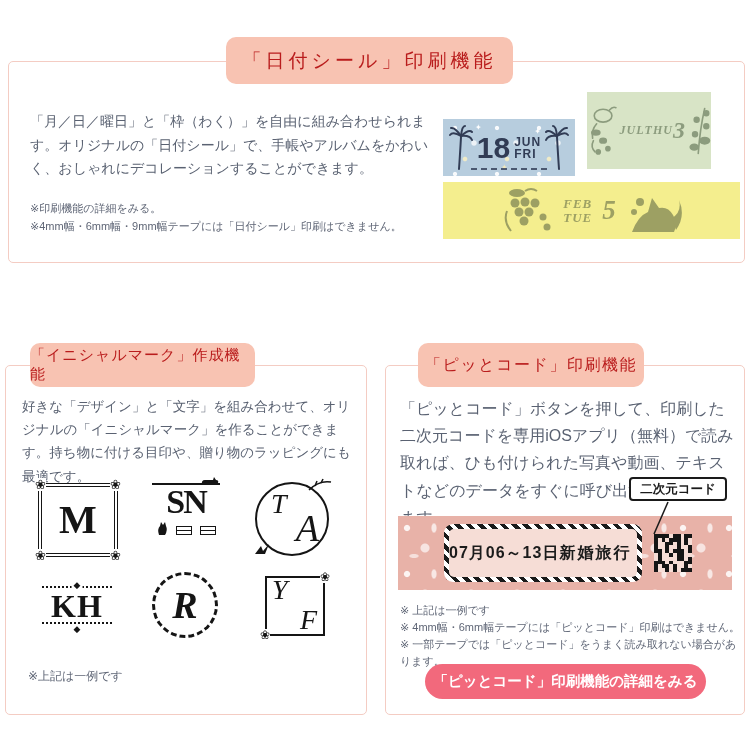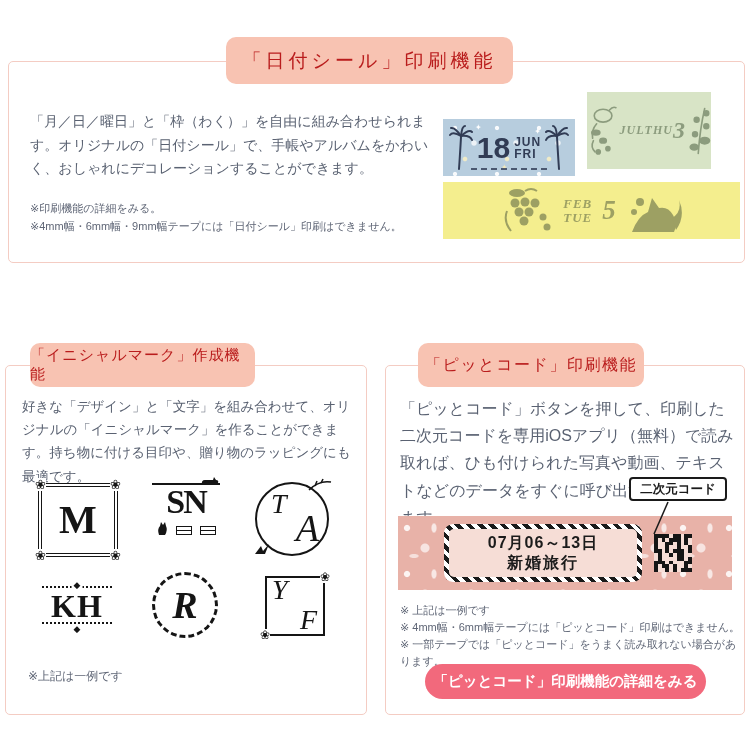--- a/index.html
+++ b/index.html
@@ -93,22 +93,22 @@
 
   .tape-pink { left:398px; top:516px; width:334px; height:74px; z-index:2; background-color:#e8b2a8;
     background-image:
       radial-gradient(circle at 9px 12px, rgba(255,255,255,.85) 2.6px, transparent 3.6px),
       radial-gradient(circle at 27px 32px, rgba(255,255,255,.65) 4px, transparent 5px),
       radial-gradient(ellipse 5px 9px at 36px 12px, rgba(255,255,255,.7) 40%, transparent 62%),
       radial-gradient(ellipse 9px 4px at 16px 40px, rgba(255,255,255,.6) 40%, transparent 62%);
     background-size:46px 46px; }
   .qr-frame { position:absolute; left:46px; top:8px; width:198px; height:58px;
     background:repeating-linear-gradient(45deg,#1a1a1a 0 4px,#ffffff 4px 8px); border-radius:9px; padding:5px; }
-  .qr-frame .inner { width:100%; height:100%; background:#f6ddd6; border-radius:5px; display:flex; flex-direction:column;
-    align-items:center; justify-content:center; line-height:1.25; color:#1b1b1b; font-weight:bold; }
+  .qr-frame .inner { width:100%; height:100%; background:#f6ddd6; border-radius:5px; display:flex; flex-direction:row;
+    align-items:center; justify-content:flex-start; line-height:1.25; color:#1b1b1b; font-weight:bold; }
   .qr-frame .l1 { font-size:16px; letter-spacing:1px; }
   .qr-frame .l2 { font-size:16px; letter-spacing:2px; }
   .qr-code { position:absolute; left:256px; top:18px; width:38px; height:38px; }
 
   .cta-button { position:absolute; left:425px; top:664px; width:281px; height:35px; border-radius:18px; background:#f2697c;
     border:none; color:#ffffff; font-weight:bold; font-size:14.5px; display:flex; align-items:center; justify-content:center;
     z-index:3; cursor:pointer; font-family:"Liberation Sans","DejaVu Sans",sans-serif; }
 
   .notes-right { position:absolute; left:400px; top:602px; width:342px; font-size:11px; color:#5f6676; line-height:1.55; z-index:2; }
 </style>

